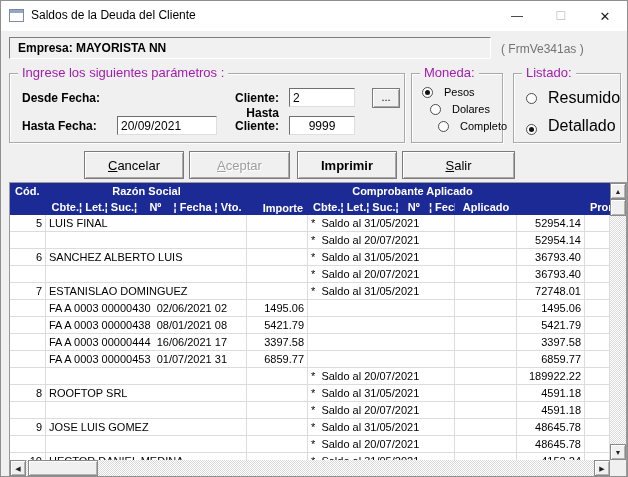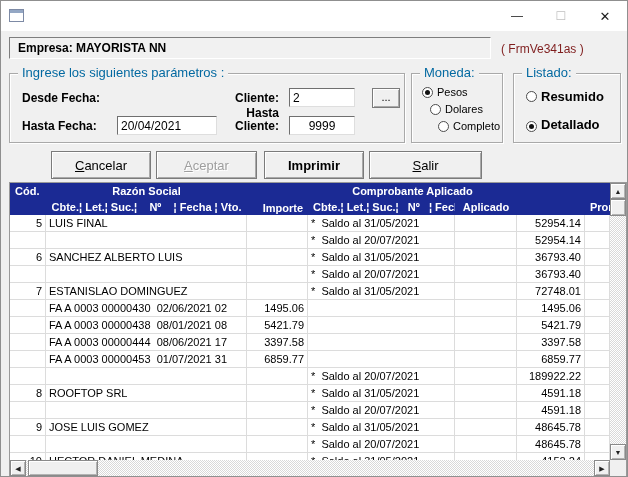--- a/index.html
+++ b/index.html
@@ -13,46 +13,46 @@
   .title-text{position:absolute;left:30px;top:7px;font-size:12px;color:#000;}
   .wc{position:absolute;top:0;height:30px;width:36px;display:flex;align-items:center;justify-content:center;font-size:12px;color:#333;}
   .wc.min{right:92px;}
   .wc.max{right:48px;color:#c0c0c0;}
   .wc.close{right:4px;font-size:13px;color:#1a1a1a;}
 
   
   .empresa-bar{position:absolute;left:8px;top:36px;width:482px;height:22px;background:#f1f1f1;
     border:1px solid;border-color:#7e7e7e #ffffff #ffffff #7e7e7e;display:flex;align-items:center;padding-left:8px;
     font-size:12px;font-weight:bold;color:#000;}
-  .form-code{position:absolute;left:500px;top:41px;font-size:12px;color:#7f1d1d;}
+  .form-code{position:absolute;left:500px;top:41px;font-size:12px;color:#737373;}
 
   
   .groupbox{position:absolute;border:1px solid #a9a9a9;box-shadow:1px 1px 0 #fff, inset 1px 1px 0 #fff;}
-  .legend{position:absolute;top:-9px;left:8px;background:#f0f0f0;padding:0 4px;font-size:13px;color:#0369a1;white-space:nowrap;}
+  .legend{position:absolute;top:-9px;left:8px;background:#f0f0f0;padding:0 4px;font-size:13px;color:#a21caf;white-space:nowrap;}
   .gb-params{left:8px;top:72px;width:396px;height:70px;}
   .gb-moneda{left:410px;top:72px;width:92px;height:70px;}
   .gb-listado{left:512px;top:72px;width:108px;height:70px;}
 
   .fld-label{position:absolute;font-size:12px;font-weight:bold;color:#000;white-space:pre-line;}
   .textbox{position:absolute;height:19px;background:#fff;border:1px solid;border-color:#6f6f6f #dedede #dedede #6f6f6f;
     font-size:12px;color:#000;padding:1px 3px;display:flex;align-items:center;}
   .browse-btn{position:absolute;left:362px;top:14px;width:28px;height:20px;background:#f0f0f0;
     border:1px solid #7b7b7b;box-shadow:inset 1px 1px 0 #fff, inset -1px -1px 0 #a9a9a9;
     font-size:11px;color:#000;display:flex;align-items:flex-end;justify-content:center;padding-bottom:4px;}
 
-  .radio-row{position:absolute;display:flex;align-items:center;gap:4px;}
+  .radio-row{position:absolute;display:flex;align-items:center;gap:11px;}
   .radio{width:11px;height:11px;border:1px solid #4c4c4c;border-radius:50%;background:#fff;position:relative;flex:0 0 auto;}
   .radio.checked::after{content:"";position:absolute;left:2px;top:2px;width:5px;height:5px;border-radius:50%;background:#111;}
   .radio-label{font-size:11px;color:#000;white-space:nowrap;}
-  .radio-label.bold{font-weight:bold;font-size:13px;}
+  .radio-label.bold{font-weight:normal;font-size:16px;}
 
   
   .btn{position:absolute;top:150px;height:28px;background:#f0f0f0;border:1px solid #7b7b7b;
     box-shadow:inset 1px 1px 0 #fff, inset -1px -1px 0 #a9a9a9;
-    font-size:13px;color:#000;display:flex;align-items:center;justify-content:center;}
+    font-size:13px;color:#000;display:flex;align-items:center;justify-content:center;margin-left:33px;}
   .btn.disabled{color:#9e9e9e;text-shadow:1px 1px 0 #fff;}
   .btn.bold{font-weight:bold;}
 
   
   .grid{position:absolute;left:8px;top:181px;width:618px;height:295px;border:1px solid #9a9a9a;background:#fff;}
   .grid-inner{position:relative;width:616px;height:293px;overflow:hidden;}
   .ghead{position:absolute;left:0;top:0;width:600px;height:48px;background:#1b2a94;color:#fff;font-weight:bold;font-size:11px;}
   .ghr{display:flex;height:16px;align-items:center;}
   .gh{height:16px;display:flex;align-items:center;overflow:hidden;white-space:pre;flex:0 0 auto;}
   .cod{width:36px;} .razon{width:201px;} .importe{width:61px;} .comp{width:147px;}
@@ -83,20 +83,21 @@
   .hscroll .right{position:absolute;right:0;top:0;width:16px;height:16px;}
   .corner{position:absolute;right:0;bottom:0;width:16px;height:16px;background:#f0f0f0;}
 </style>
 </head>
 <body>
 
 <div class="window">
 
   <div class="titlebar">
     <span class="app-icon"></span>
+    <span class="title-text">Saldos de la Deuda del Cliente</span>
     <span class="wc min">
         <span>—</span>
       </span>
     <span class="wc max">
         <span>☐</span>
       </span>
     <span class="wc close">
         <span>✕</span>
       </span>
   </div>
@@ -104,21 +105,21 @@
   <div class="empresa-bar">
     <span>Empresa: MAYORISTA NN</span>
   </div>
   <span class="form-code">( FrmVe341as )</span>
 
   <div class="groupbox gb-params">
     <span class="legend">Ingrese los siguientes parámetros :</span>
     <span class="fld-label" style="left:12px;top:17px;">Desde Fecha:</span>
     <span class="fld-label" style="left:12px;top:45px;">Hasta Fecha:</span>
     <div class="textbox" style="left:107px;top:42px;width:100px;">
-        <span>20/04/2021</span>
+        <span>20/09/2021</span>
       </div>
     <span class="fld-label" style="left:205px;top:17px;width:64px;text-align:right;">Cliente:</span>
     <div class="textbox" style="left:279px;top:14px;width:66px;">
         <span>2</span>
       </div>
     <button class="browse-btn">
         <span>...</span>
       </button>
     <span class="fld-label" style="left:205px;top:33px;width:64px;text-align:right;line-height:13px;">Hasta
 Cliente:</span>
@@ -248,21 +249,21 @@
     <div class="gc cod right"></div>
     <div class="gc razon padl">FA A 0003 00000438  08/01/2021 08</div>
     <div class="gc importe right">5421.79</div>
     <div class="gc comp padl"></div>
     <div class="gc aplicado right"></div>
     <div class="gc saldo right">5421.79</div>
     <div class="gc prom"></div>
   </div>
           <div class="grow">
     <div class="gc cod right"></div>
-    <div class="gc razon padl">FA A 0003 00000444  08/06/2021 17</div>
+    <div class="gc razon padl">FA A 0003 00000444  16/06/2021 17</div>
     <div class="gc importe right">3397.58</div>
     <div class="gc comp padl"></div>
     <div class="gc aplicado right"></div>
     <div class="gc saldo right">3397.58</div>
     <div class="gc prom"></div>
   </div>
           <div class="grow">
     <div class="gc cod right"></div>
     <div class="gc razon padl">FA A 0003 00000453  01/07/2021 31</div>
     <div class="gc importe right">6859.77</div>

